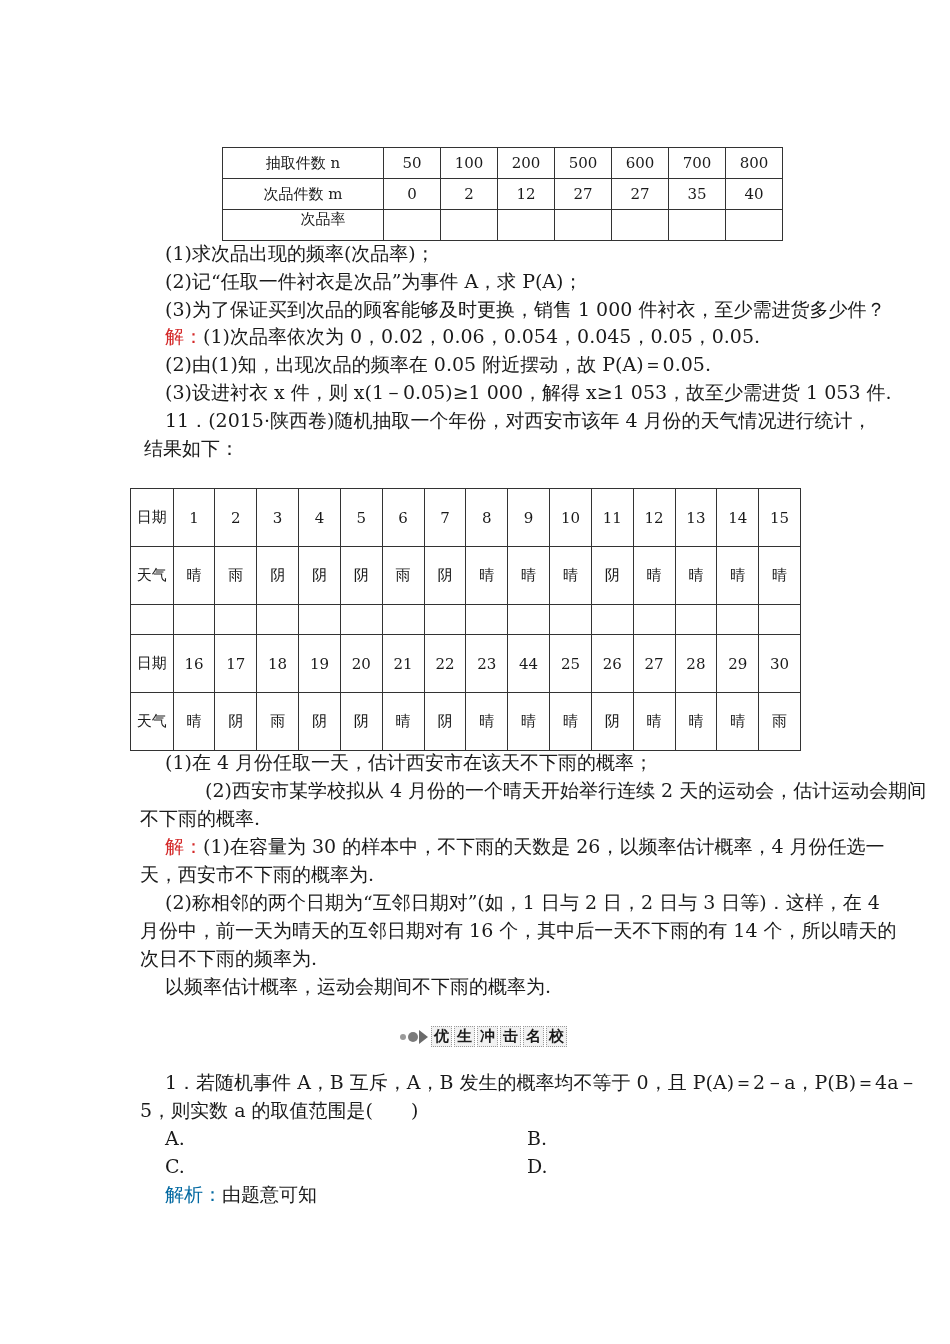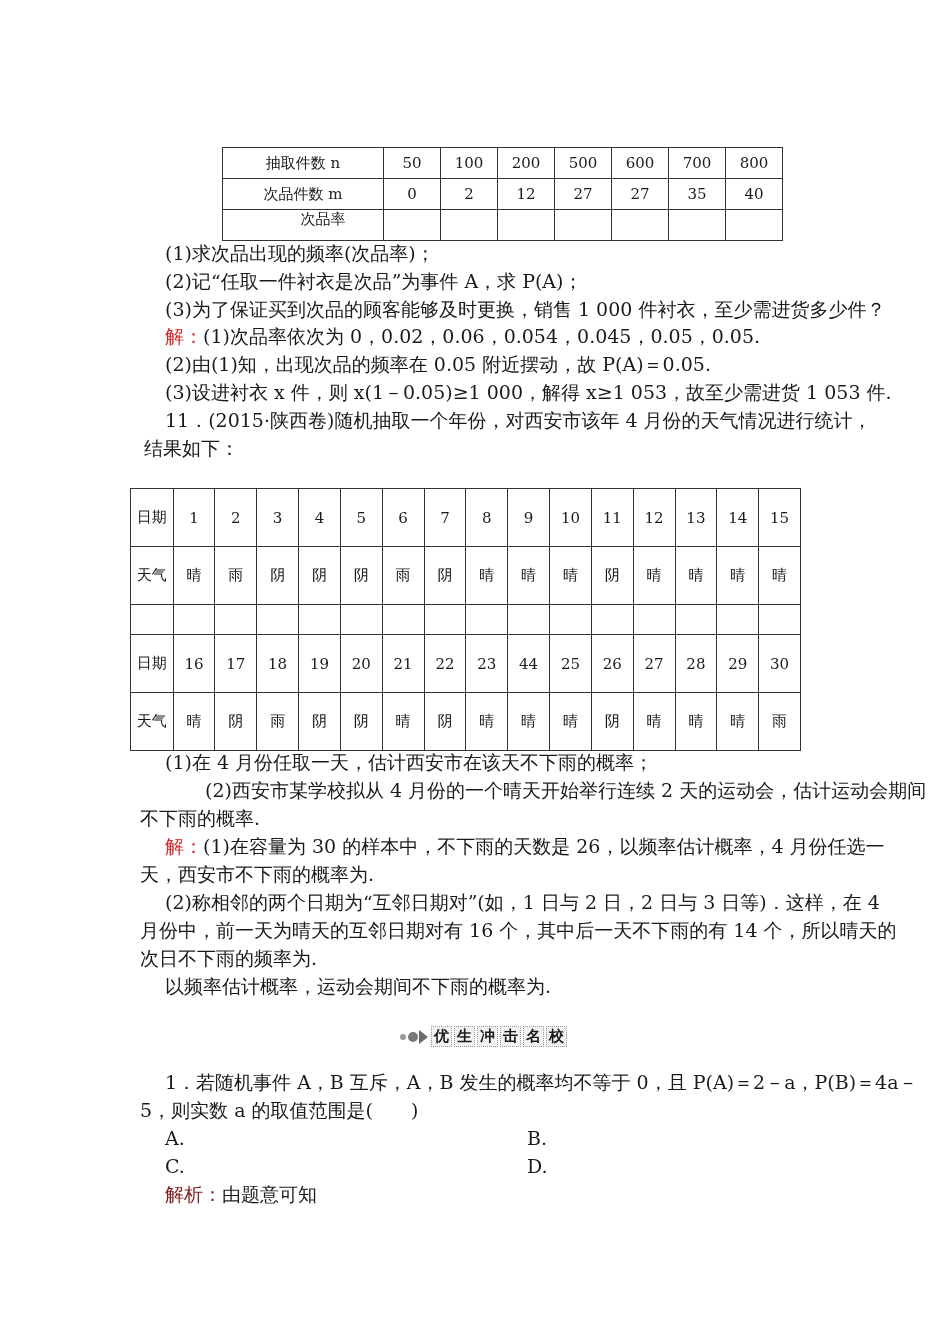--- a/index.html
+++ b/index.html
@@ -10,21 +10,21 @@
   }
   .line { position: absolute; white-space: nowrap; font-size: 19px; line-height: 20px; }
   table { border-collapse: collapse; position: absolute; }
   td { border: 1px solid #333; text-align: center; font-size: 15px; padding: 0; }
   .t1 td { height: 30px; }
   .t1 td.head { width: 120px; }
   .t1 td.val { width: 56px; }
   .t2 td { width: 42px; }
   .t2 td.lab { width: 43px; font-size: 15px; line-height: 23px; }
   .red { color: #d42a2a; }
-  .blue { color: #7f1d1d; }
+  .blue { color: #0369a1; }
   .banner { position: absolute; left: 400px; top: 1026px; display: flex; align-items: center; }
   .dot1 { width: 6px; height: 6px; border-radius: 50%; background: #9a9a9a; margin-right: 2px; }
   .dot2 { width: 10px; height: 10px; border-radius: 50%; background: #7a7a7a; margin-right: 1px; }
   .arrow { width: 0; height: 0; border-top: 7px solid transparent; border-bottom: 7px solid transparent; border-left: 9px solid #6a6a6a; margin-right: 3px; }
   .bchar { display: inline-block; width: 19px; height: 19px; border: 1px dotted #999; background: #f2f2f2; text-align: center; line-height: 19px; font-weight: bold; font-size: 15px; margin-right: 2px; font-family: "DejaVu Sans", sans-serif; }
 </style>
 </head>
 <body>
 
 <table class="t1" style="left:222px; top:147px;">

